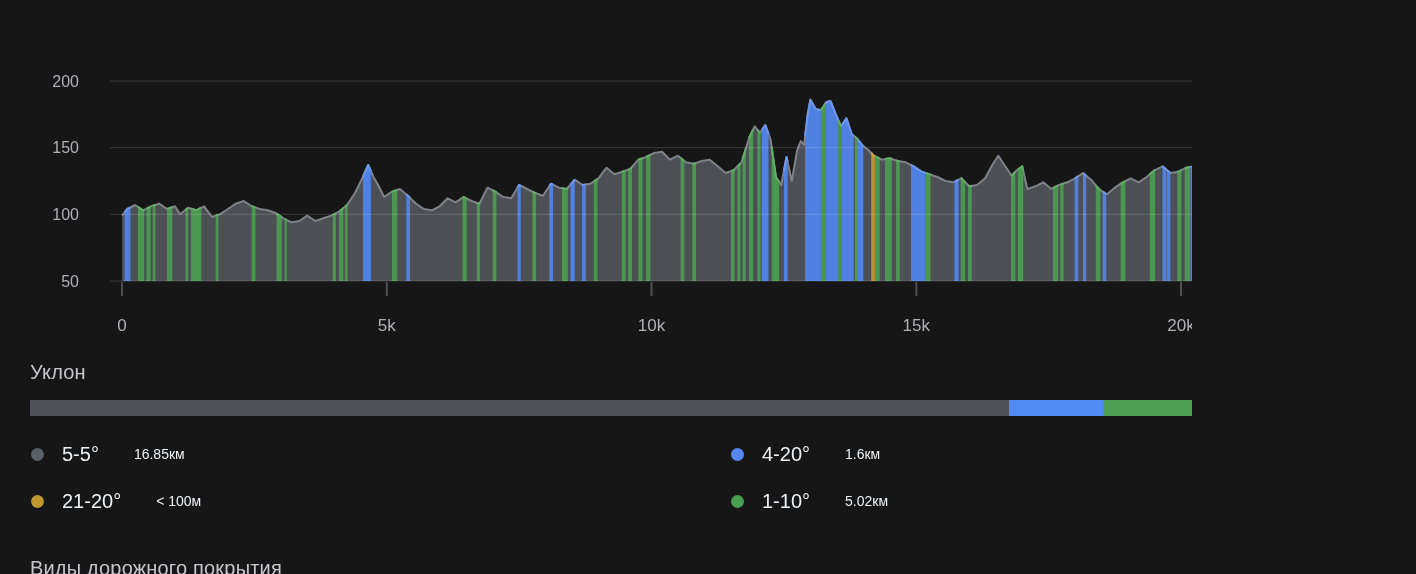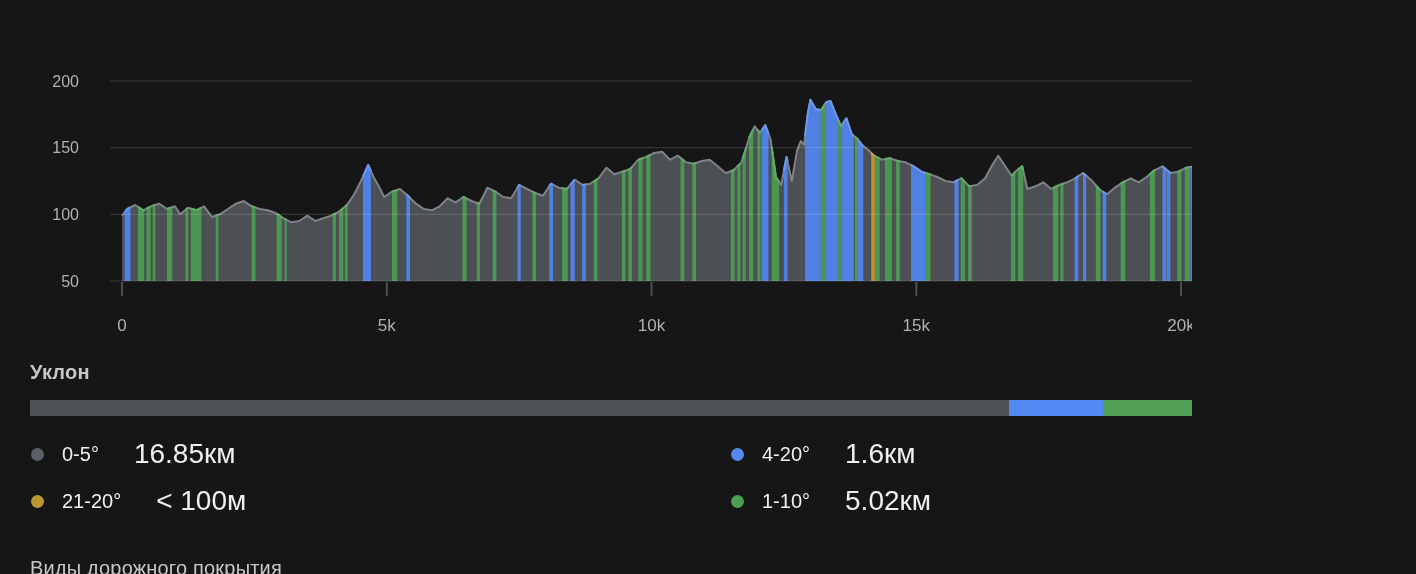--- a/index.html
+++ b/index.html
@@ -9,35 +9,35 @@
     font-family:"Liberation Sans", sans-serif;
     position:relative;
   }
   .canvas{position:absolute;left:0;top:0;width:1192px;height:574px;overflow:hidden;}
   #elevation-chart{position:absolute;left:0;top:0;display:block;}
   .section-title{
     position:absolute;left:30px;
     font-size:20px;line-height:24px;color:#c7c6ca;
     letter-spacing:0.2px;
   }
-  #gradient-title{top:360px;font-weight:bold;}
+  #gradient-title{top:360px;}
   #surface-title{top:556px;}
   #gradient-bar{
     position:absolute;left:30px;top:400px;width:1364px;height:16px;
     display:flex;overflow:hidden;
   }
   .bar-seg{height:100%;}
   #gradient-legend{
     position:absolute;left:31px;top:440px;width:1364px;
     display:grid;grid-template-columns:700px auto;row-gap:19px;
   }
   .legend-item{display:flex;align-items:center;height:28px;}
   .legend-dot{width:13px;height:13px;border-radius:50%;flex:0 0 13px;margin-right:18px;}
   .legend-label{font-size:20px;color:#eef0f2;}
-  .legend-value{font-size:28px;color:#eef0f2;margin-left:35px;}
+  .legend-value{font-size:14px;color:#eef0f2;margin-left:35px;}
 </style>
 </head>
 <body>
 
 <div class="canvas">
   <svg id="elevation-chart" width="1416" height="345" viewBox="0 0 1416 345">
       <path d="M122.0 215.7 L127.3 209.0 L135.2 205.0 L143.2 210.3 L151.1 206.3 L159.1 203.7 L167.0 209.0 L174.9 206.3 L180.2 214.3 L188.2 207.7 L196.1 210.3 L204.1 206.3 L212.0 217.0 L220.0 214.3 L227.9 209.0 L235.8 203.7 L243.8 201.0 L251.7 206.3 L259.7 209.0 L267.6 210.3 L275.6 213.0 L283.5 218.3 L291.4 222.3 L299.4 221.0 L307.3 215.7 L315.3 221.0 L323.2 218.3 L331.2 215.7 L339.1 211.7 L347.0 205.0 L355.0 193.0 L362.9 177.0 L368.2 165.0 L373.5 177.0 L378.8 186.3 L384.1 197.0 L392.0 191.7 L400.0 189.0 L407.9 195.7 L415.9 203.7 L423.8 209.0 L431.8 210.3 L439.7 206.3 L447.6 198.3 L455.6 202.3 L463.5 197.0 L471.5 201.0 L479.4 203.7 L487.4 187.7 L495.3 191.7 L503.2 197.0 L511.2 198.3 L519.1 185.0 L527.1 189.0 L535.0 193.0 L543.0 195.7 L550.9 183.7 L558.8 187.7 L566.8 189.0 L574.7 179.7 L582.7 185.0 L590.6 183.7 L598.5 178.3 L606.5 167.7 L614.4 174.3 L622.4 171.7 L630.3 169.0 L638.3 159.7 L646.2 157.0 L654.1 153.0 L662.1 151.7 L670.0 159.7 L678.0 155.7 L685.9 162.3 L693.9 163.7 L701.8 161.0 L709.7 159.7 L717.7 166.3 L725.6 173.0 L733.6 170.3 L741.5 162.3 L749.5 137.0 L754.8 126.3 L760.0 133.0 L765.3 125.0 L770.6 139.7 L775.9 177.0 L781.2 185.0 L786.5 157.0 L791.8 181.0 L797.1 150.3 L800.8 141.0 L804.0 145.0 L807.7 114.3 L810.4 99.7 L815.6 109.0 L820.9 110.3 L826.2 102.3 L830.5 101.0 L835.8 114.3 L841.1 126.3 L846.4 118.3 L851.7 134.3 L856.9 138.3 L862.2 145.0 L868.6 150.3 L873.9 155.7 L881.8 159.7 L889.8 158.3 L897.7 161.0 L905.7 162.3 L913.6 166.3 L921.5 171.7 L929.5 174.3 L937.4 177.0 L945.4 181.0 L953.3 182.3 L961.3 178.3 L969.2 186.3 L977.1 185.0 L985.1 178.3 L993.0 163.7 L998.3 155.7 L1003.6 163.7 L1011.6 175.7 L1016.9 170.3 L1022.2 166.3 L1027.4 189.0 L1035.4 186.3 L1043.3 182.3 L1051.3 189.0 L1059.2 185.0 L1067.2 182.3 L1075.1 178.3 L1083.0 173.0 L1091.0 179.7 L1098.9 189.0 L1106.9 194.3 L1114.8 187.7 L1122.8 182.3 L1130.7 178.3 L1138.6 182.3 L1146.6 177.0 L1154.5 170.3 L1162.5 166.3 L1170.4 173.0 L1178.4 171.7 L1186.3 167.7 L1194.2 166.3 L1202.2 169.0 L1210.1 175.7 L1218.1 183.7 L1226.0 185.0 L1234.0 179.7 L1241.9 181.0 L1249.8 187.7 L1257.8 193.0 L1265.7 197.0 L1273.7 193.0 L1281.6 195.7 L1289.5 197.0 L1297.5 190.3 L1305.4 195.7 L1313.4 202.3 L1321.3 205.0 L1329.3 206.3 L1337.2 205.0 L1345.1 201.0 L1353.1 205.0 L1361.0 209.0 L1361.0 281 L122.0 281 Z" fill="#4c4f54"></path>
       <path d="M122.0 215.7 L127.3 209.0 L135.2 205.0 L143.2 210.3 L151.1 206.3 L159.1 203.7 L167.0 209.0 L174.9 206.3 L180.2 214.3 L188.2 207.7 L196.1 210.3 L204.1 206.3 L212.0 217.0 L220.0 214.3 L227.9 209.0 L235.8 203.7 L243.8 201.0 L251.7 206.3 L259.7 209.0 L267.6 210.3 L275.6 213.0 L283.5 218.3 L291.4 222.3 L299.4 221.0 L307.3 215.7 L315.3 221.0 L323.2 218.3 L331.2 215.7 L339.1 211.7 L347.0 205.0 L355.0 193.0 L362.9 177.0 L368.2 165.0 L373.5 177.0 L378.8 186.3 L384.1 197.0 L392.0 191.7 L400.0 189.0 L407.9 195.7 L415.9 203.7 L423.8 209.0 L431.8 210.3 L439.7 206.3 L447.6 198.3 L455.6 202.3 L463.5 197.0 L471.5 201.0 L479.4 203.7 L487.4 187.7 L495.3 191.7 L503.2 197.0 L511.2 198.3 L519.1 185.0 L527.1 189.0 L535.0 193.0 L543.0 195.7 L550.9 183.7 L558.8 187.7 L566.8 189.0 L574.7 179.7 L582.7 185.0 L590.6 183.7 L598.5 178.3 L606.5 167.7 L614.4 174.3 L622.4 171.7 L630.3 169.0 L638.3 159.7 L646.2 157.0 L654.1 153.0 L662.1 151.7 L670.0 159.7 L678.0 155.7 L685.9 162.3 L693.9 163.7 L701.8 161.0 L709.7 159.7 L717.7 166.3 L725.6 173.0 L733.6 170.3 L741.5 162.3 L749.5 137.0 L754.8 126.3 L760.0 133.0 L765.3 125.0 L770.6 139.7 L775.9 177.0 L781.2 185.0 L786.5 157.0 L791.8 181.0 L797.1 150.3 L800.8 141.0 L804.0 145.0 L807.7 114.3 L810.4 99.7 L815.6 109.0 L820.9 110.3 L826.2 102.3 L830.5 101.0 L835.8 114.3 L841.1 126.3 L846.4 118.3 L851.7 134.3 L856.9 138.3 L862.2 145.0 L868.6 150.3 L873.9 155.7 L881.8 159.7 L889.8 158.3 L897.7 161.0 L905.7 162.3 L913.6 166.3 L921.5 171.7 L929.5 174.3 L937.4 177.0 L945.4 181.0 L953.3 182.3 L961.3 178.3 L969.2 186.3 L977.1 185.0 L985.1 178.3 L993.0 163.7 L998.3 155.7 L1003.6 163.7 L1011.6 175.7 L1016.9 170.3 L1022.2 166.3 L1027.4 189.0 L1035.4 186.3 L1043.3 182.3 L1051.3 189.0 L1059.2 185.0 L1067.2 182.3 L1075.1 178.3 L1083.0 173.0 L1091.0 179.7 L1098.9 189.0 L1106.9 194.3 L1114.8 187.7 L1122.8 182.3 L1130.7 178.3 L1138.6 182.3 L1146.6 177.0 L1154.5 170.3 L1162.5 166.3 L1170.4 173.0 L1178.4 171.7 L1186.3 167.7 L1194.2 166.3 L1202.2 169.0 L1210.1 175.7 L1218.1 183.7 L1226.0 185.0 L1234.0 179.7 L1241.9 181.0 L1249.8 187.7 L1257.8 193.0 L1265.7 197.0 L1273.7 193.0 L1281.6 195.7 L1289.5 197.0 L1297.5 190.3 L1305.4 195.7 L1313.4 202.3 L1321.3 205.0 L1329.3 206.3 L1337.2 205.0 L1345.1 201.0 L1353.1 205.0 L1361.0 209.0" fill="none" stroke="#7f8287" stroke-width="2" stroke-linejoin="round"></path>
       <path d="M124.6 212.3 L127.3 209.0 L130.5 207.4 L130.5 281 L124.6 281 Z" fill="#4f80e2"></path>
       <path d="M124.6 212.3 L127.3 209.0 L130.5 207.4" fill="none" stroke="#6d97ea" stroke-width="2" stroke-linejoin="round"></path>
@@ -221,21 +221,21 @@
 
   <div id="gradient-bar">
       <div class="bar-seg" style="width: 71.8%; background: rgb(78, 82, 87);"></div>
       <div class="bar-seg" style="width: 6.9%; background: rgb(82, 137, 242);"></div>
       <div class="bar-seg" style="width: 21.3%; background: rgb(79, 159, 84);"></div>
     </div>
 
   <div id="gradient-legend">
       <div class="legend-item">
         <span class="legend-dot" style="background: rgb(90, 96, 103);"></span>
-        <span class="legend-label">0-5°</span>
+        <span class="legend-label">5-5°</span>
         <span class="legend-value">16.85км</span>
       </div>
       <div class="legend-item">
         <span class="legend-dot" style="background: rgb(85, 135, 238);"></span>
         <span class="legend-label">4-20°</span>
         <span class="legend-value">1.6км</span>
       </div>
       <div class="legend-item">
         <span class="legend-dot" style="background: rgb(189, 150, 48);"></span>
         <span class="legend-label">21-20°</span>

